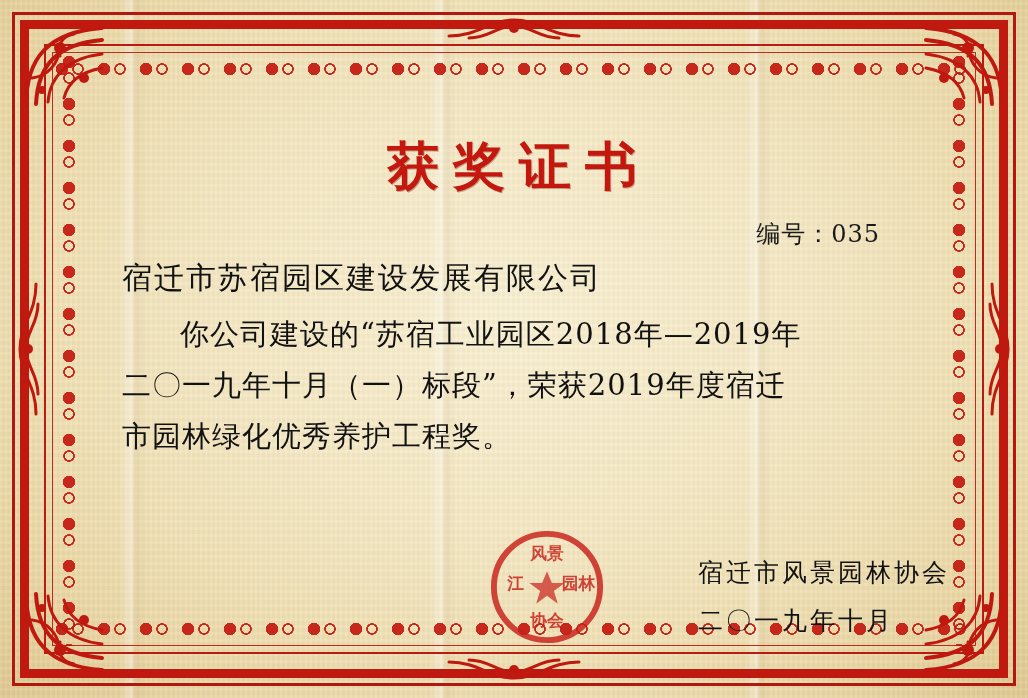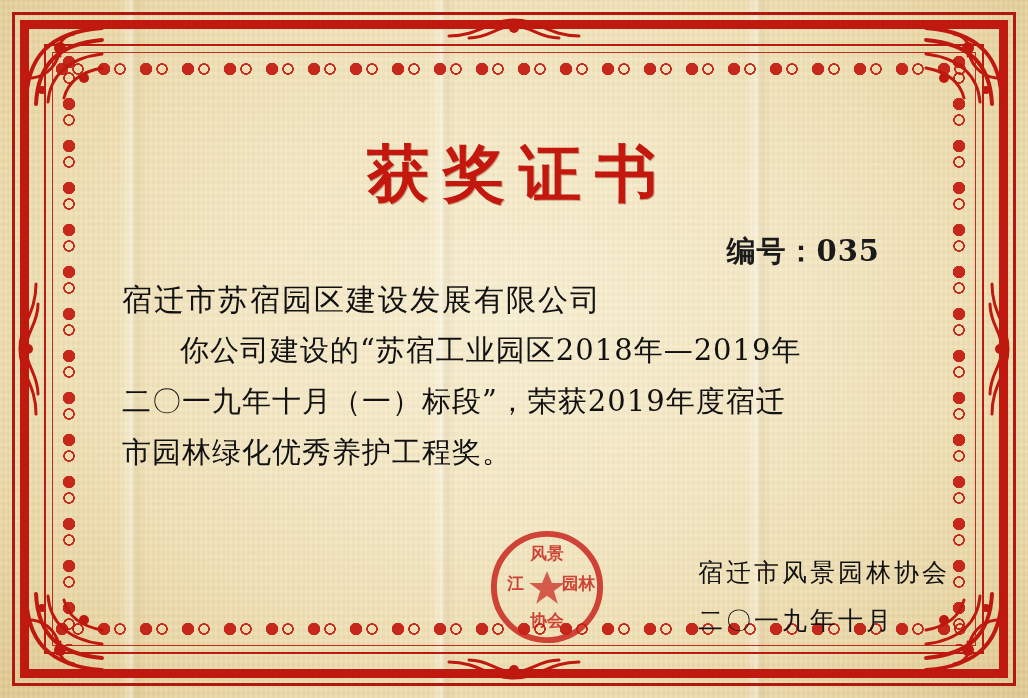--- a/index.html
+++ b/index.html
@@ -126,46 +126,46 @@
     left: 70px; right: 70px; top: 70px; bottom: 70px;
     box-sizing: border-box;
     padding: 28px 42px 20px 52px;
   }
 
   .cert-title {
     text-align: center;
     color: #c4170d;
     font-family: "DejaVu Serif", "Liberation Serif", serif;
     font-weight: 700;
-    font-size: 62px;
+    font-size: 52px;
     letter-spacing: 14px;
     margin: 34px 0 16px 0;
     text-shadow: 1px 1px 0 rgba(120,20,10,.35);
   }
 
   .cert-number {
     margin-top: 8px;
     text-align: right;
     padding-right: 36px;
-    font-size: 29px;
+    font-size: 24px;
     color: #1a1a1a;
-    font-weight: 700;
+    font-weight: 400;
     letter-spacing: 1px;
   }
 
   .recipient {
     margin-top: 8px;
     font-size: 30px;
     color: #111;
     letter-spacing: 2px;
     font-family: "DejaVu Serif", "Liberation Serif", serif;
   }
 
   .body-text {
-    margin-top: 4px;
+    margin-top: 10px;
     font-size: 29px;
     color: #111;
     line-height: 1.75;
     letter-spacing: 1px;
     font-family: "DejaVu Serif", "Liberation Serif", serif;
   }
   .body-text .indent { display: inline-block; width: 2em; }
 
   .signature-block {
     position: absolute;

